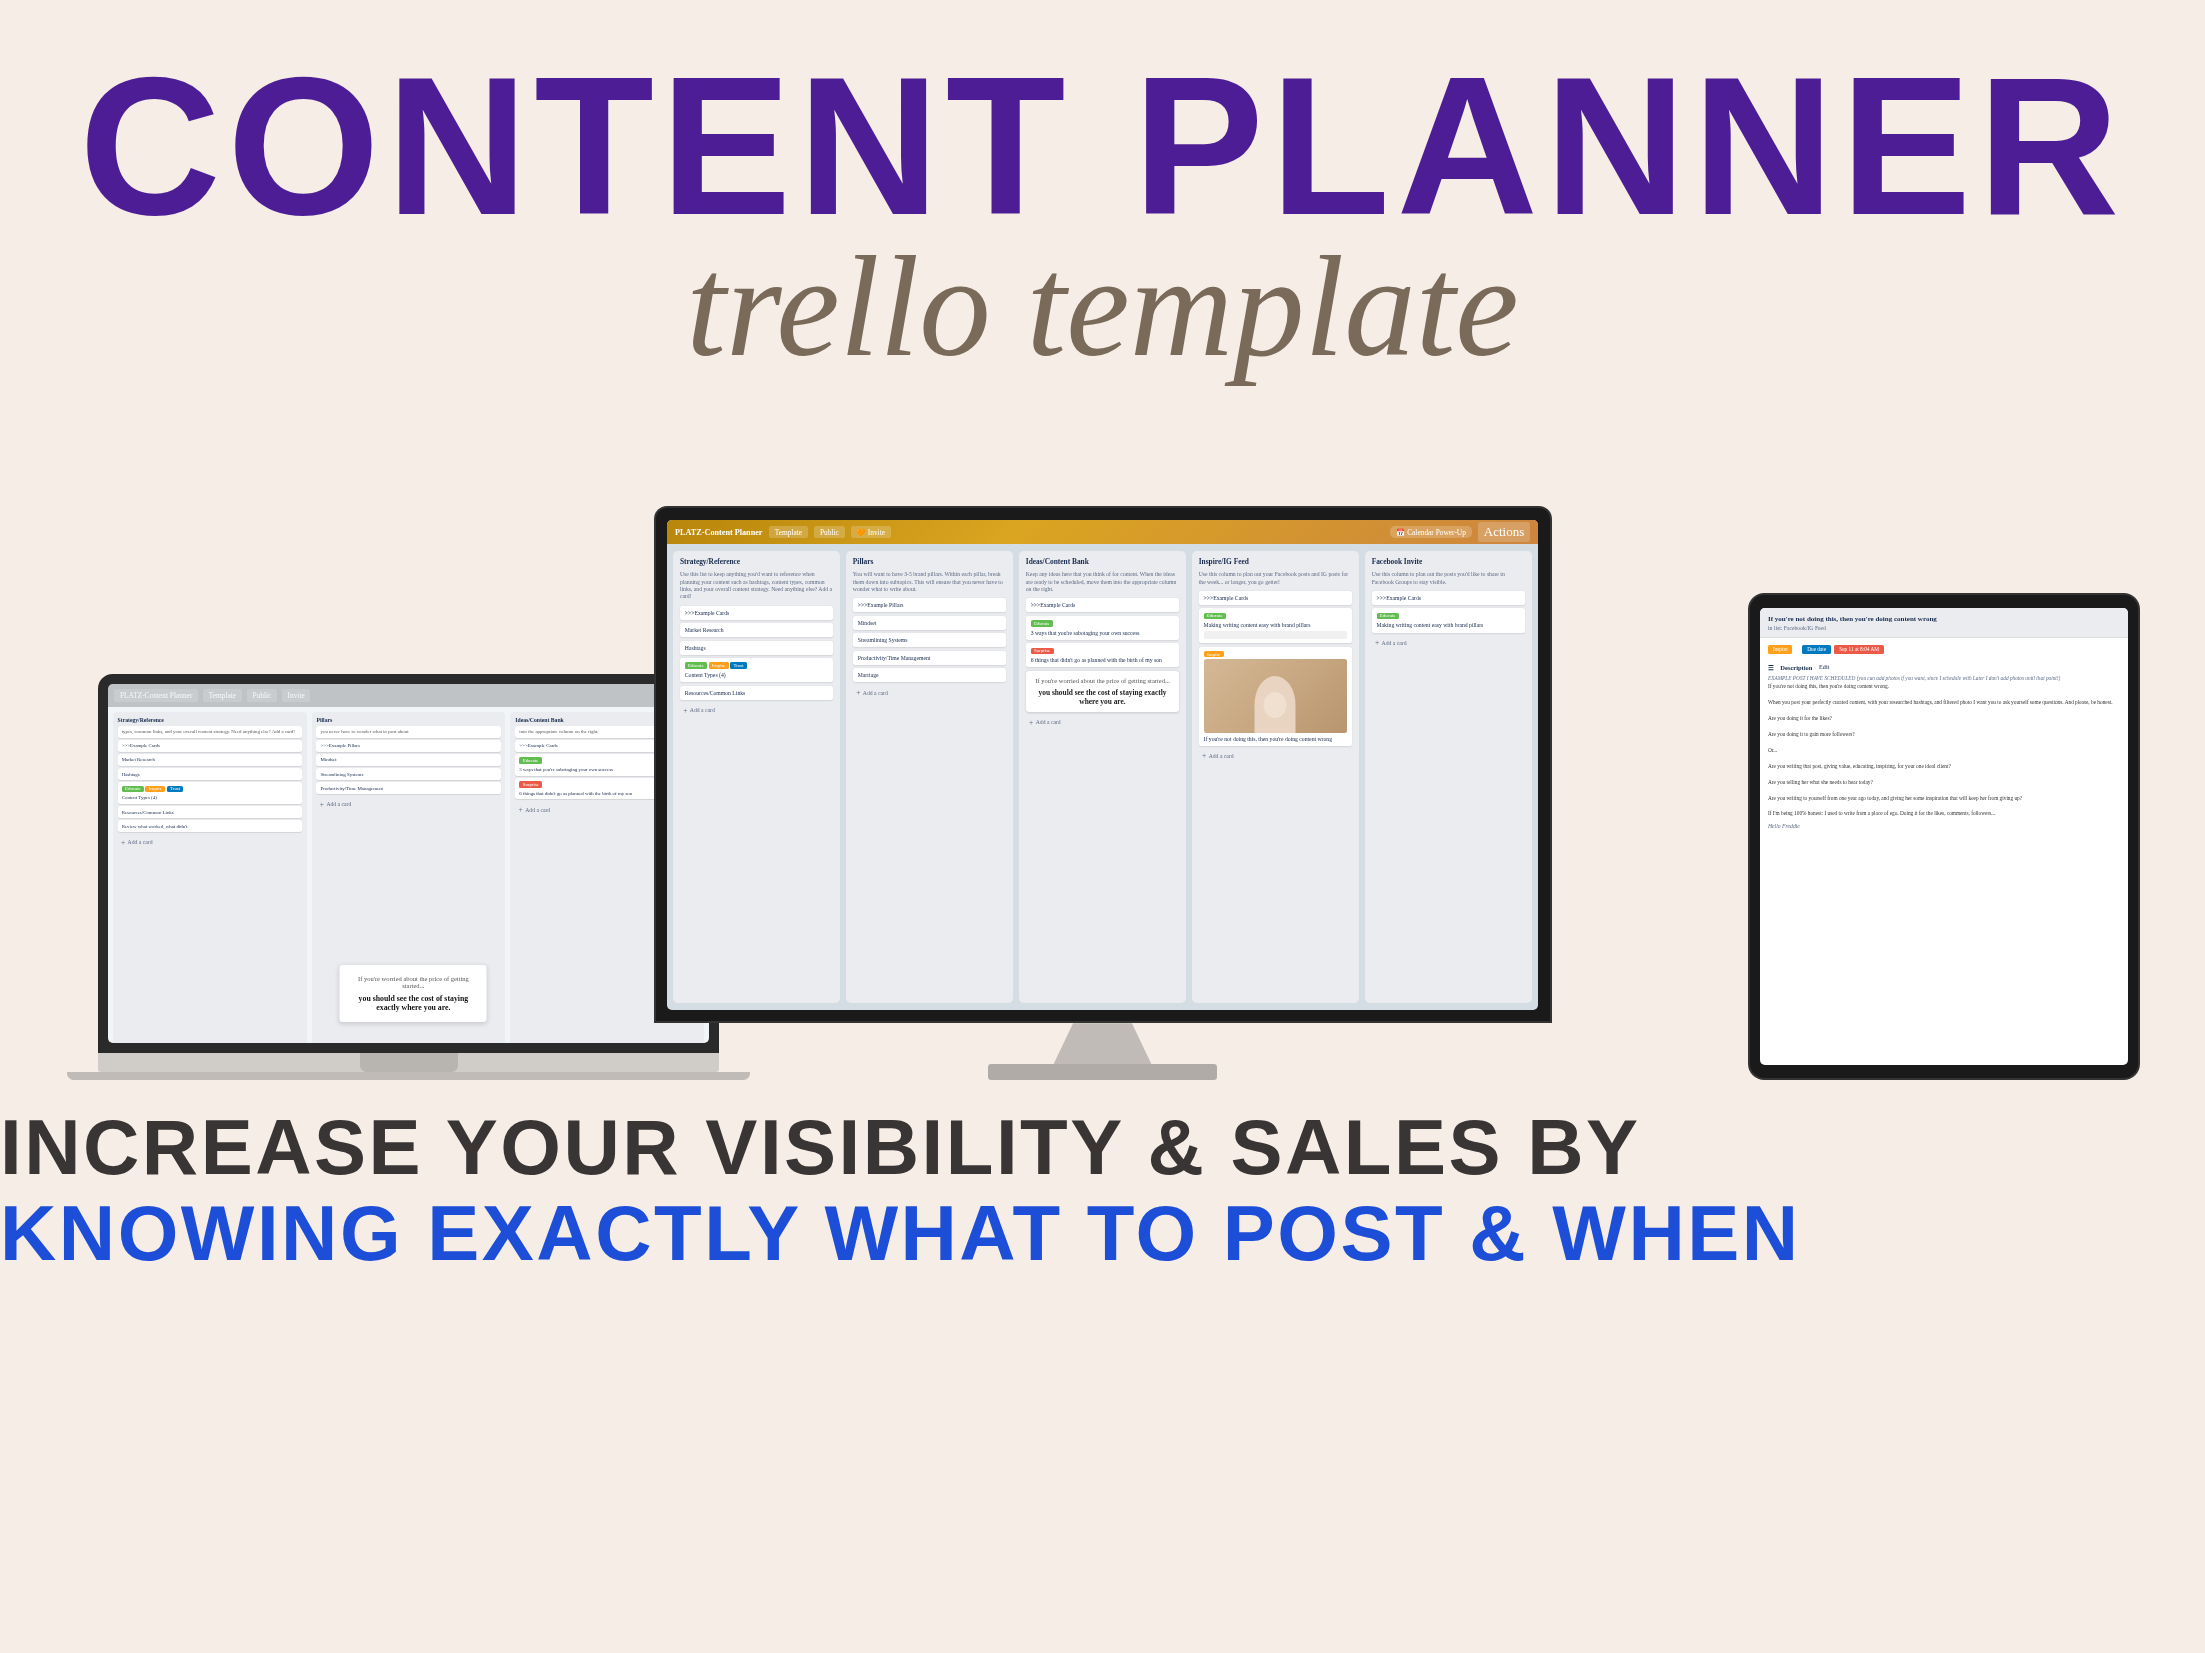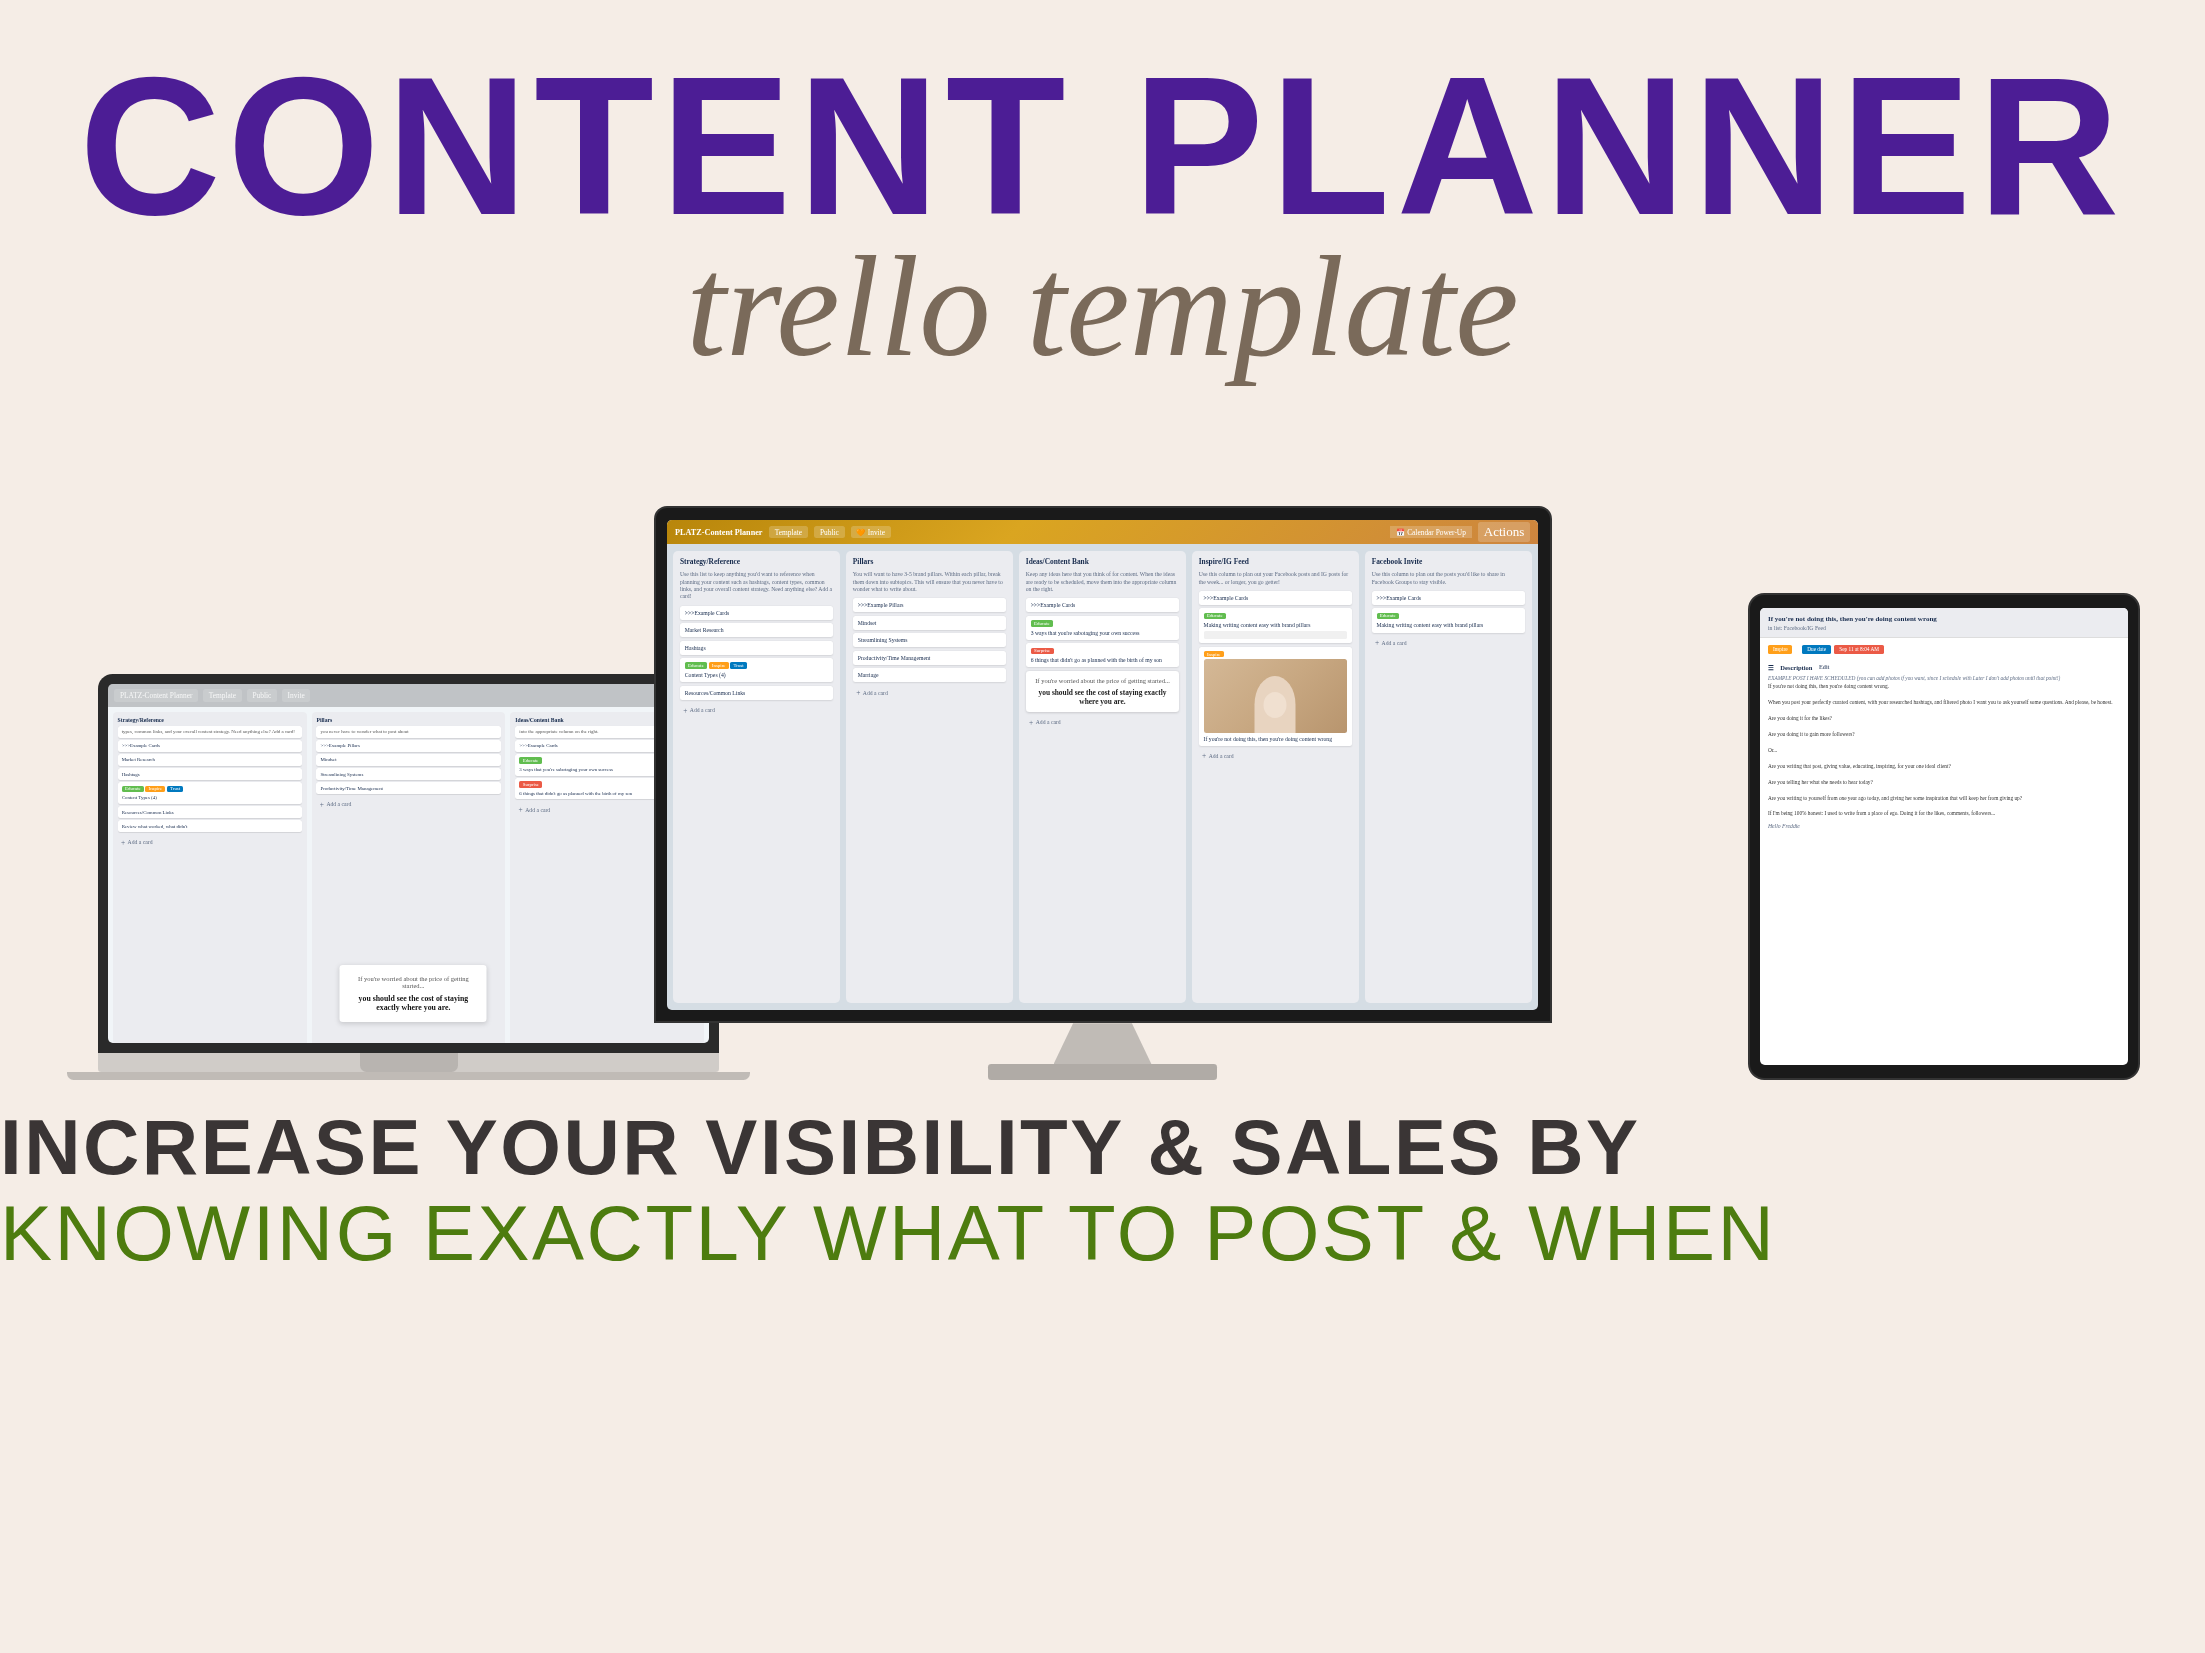--- a/index.html
+++ b/index.html
@@ -317,22 +317,22 @@
       font-weight: 900;
       color: #3a3535;
       letter-spacing: 2.5px;
       font-family: 'Arial Black', 'Impact', sans-serif;
       text-transform: uppercase;
       line-height: 1.1;
     }
 
     .footer-line2 {
       font-size: 78px;
-      font-weight: 400;
-      color: #4d7c0f;
+      font-weight: 700;
+      color: #1d4ed8;
       letter-spacing: 2.5px;
       font-family: 'Arial Black', 'Impact', sans-serif;
       text-transform: uppercase;
       line-height: 1.1;
     }
 
     
     .add-card-btn {
       display: flex;
       align-items: center;
@@ -468,21 +468,21 @@
 
   <div class="monitor-container">
     <div class="monitor-screen-outer">
       <div class="monitor-screen-inner">
 
         <div style="background: linear-gradient(135deg, #b8860b 0%, #daa520 40%, #cd853f 100%); height: 24.5px; display: flex; align-items: center; padding: 0 8.2px; gap: 6.5px;">
           <div style="color:white; font-size:8.2px; font-weight:bold;">PLATZ-Content Planner</div>
           <div style="background:rgba(255,255,255,0.2);border-radius:2.5px;padding:1.6px 5.7px;color:white;font-size:7.4px;">Template</div>
           <div style="background:rgba(255,255,255,0.2);border-radius:2.5px;padding:1.6px 5.7px;color:white;font-size:7.4px;">Public</div>
           <div style="background:rgba(255,255,255,0.2);border-radius:2.5px;padding:1.6px 5.7px;color:white;font-size:7.4px;">🧡 Invite</div>
-          <div style="margin-left:auto;background:rgba(255,255,255,0.2);border-radius:0;padding:1.6px 5.7px;color:white;font-size:7.4px;text-align:right;">📅 Calendar Power-Up</div>
+          <div style="margin-left:auto;background:rgba(255,255,255,0.2);border-radius:5px;padding:1.6px 5.7px;color:white;font-size:7.4px;text-align:right;">📅 Calendar Power-Up</div>
           <div style="background:rgba(255,255,255,0.2);border-radius:2.5px;padding:1.6px 5.7px;color:white;font-size:13px;">Actions</div>
         </div>
 
         <div style="display:flex;gap:6.5px;padding:6.5px;height:calc(100% - 24.5px);background:rgba(0,0,0,0.08);overflow:hidden;">
 
           <div class="trello-col">
             <div class="trello-col-title">Strategy/Reference</div>
             <div class="trello-col-desc">Use this list to keep anything you'd want to reference when planning your content such as hashtags, content types, common links, and your overall content strategy. Need anything else? Add a card!</div>
             <div class="trello-card">&gt;&gt;&gt;Example Cards</div>
             <div class="trello-card">Market Research</div>

